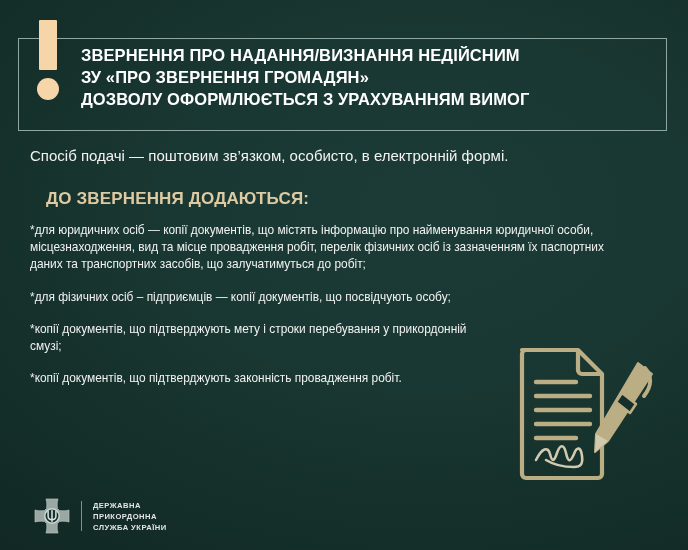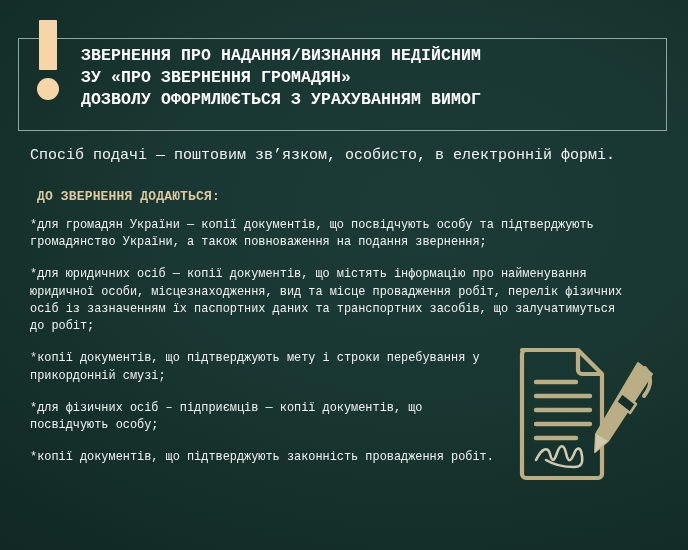--- a/index.html
+++ b/index.html
@@ -17,21 +17,20 @@
 
   #poster {
     position: relative;
     width: 688px;
     height: 550px;
     box-sizing: border-box;
     background:
       radial-gradient(ellipse 95% 80% at 62% 38%, #1c3b36 0%, #1a3833 38%, #15302b 68%, #112824 100%),
       linear-gradient(160deg, #1a3732 0%, #122a26 100%);
     overflow: hidden;
-    font-family: Liberation Mono, monospace;
   }
 
   
   .header-band {
     position: absolute;
     left: 18px;
     top: 38px;
     width: 649px;
     height: 93px;
     box-sizing: border-box;
@@ -92,24 +91,24 @@
 
   .lede {
     color: #f2f3f1;
     font-size: 15px;
     line-height: 1.45;
     margin: 0 0 22px 0;
   }
 
   .subhead {
     color: #ddcaa2;
-    font-size: 13px;
+    font-size: 17px;
     font-weight: bold;
     letter-spacing: 0.15px;
-    margin: 0 0 13px 7px;
+    margin: 0 0 13px 16px;
     text-transform: uppercase;
   }
 
   .bullet {
     color: #f2f3f1;
     font-size: 11.9px;
     line-height: 1.45;
     margin: 0 0 15px 0;
     max-width: 600px;
   }
@@ -172,24 +171,23 @@
     <span class="tline">ЗВЕРНЕННЯ ПРО НАДАННЯ/ВИЗНАННЯ НЕДІЙСНИМ</span>
     <span class="tline">ЗУ «ПРО ЗВЕРНЕННЯ ГРОМАДЯН»</span>
     <span class="tline">ДОЗВОЛУ ОФОРМЛЮЄТЬСЯ З УРАХУВАННЯМ ВИМОГ</span>
   </div>
 
   <div class="body-wrap">
     <p class="lede">Спосіб подачі — поштовим зв’язком, особисто, в електронній формі.</p>
 
     <p class="subhead">ДО ЗВЕРНЕННЯ ДОДАЮТЬСЯ:</p>
 
-    <p class="bullet">*для громадян України — копії документів, що посвідчують особу та підтверджують громадянство України, а також повноваження на подання звернення;</p>
     <p class="bullet">*для юридичних осіб — копії документів, що містять інформацію про найменування юридичної особи, місцезнаходження, вид та місце провадження робіт, перелік фізичних осіб із зазначенням їх паспортних даних та транспортних засобів, що залучатимуться до робіт;</p>
+    <p class="bullet narrow">*для фізичних осіб – підприємців — копії документів, що посвідчують особу;</p>
     <p class="bullet narrow">*копії документів, що підтверджують мету і строки перебування у прикордонній смузі;</p>
-    <p class="bullet narrow">*для фізичних осіб – підприємців — копії документів, що посвідчують особу;</p>
     <p class="bullet">*копії документів, що підтверджують законність провадження робіт.</p>
   </div>
 
   <div class="doc-illustration">
     <svg viewBox="0 0 170 150" width="170" height="150" xmlns="http://www.w3.org/2000/svg">
 
       <path d="M20 10 H76 L100 34 V134 a4 4 0 0 1 -4 4 H24 a4 4 0 0 1 -4 -4 V14 a4 4 0 0 1 4 -4 Z" fill="none" stroke="#c9b98c" stroke-width="4.2" stroke-linejoin="round"></path>
       <path d="M76 10 V30 a4 4 0 0 0 4 4 H100" fill="none" stroke="#c9b98c" stroke-width="4.2" stroke-linejoin="round"></path>
 
       <line x1="34" y1="42" x2="74" y2="42" stroke="#c9b98c" stroke-width="4.4" stroke-linecap="round"></line>
@@ -209,14 +207,36 @@
 
         <path d="M120 53 L134 64 L128 73 L114 62 Z" fill="#15302b" stroke="#c9b98c" stroke-width="2.6" stroke-linejoin="round"></path>
 
         <path d="M143 28 C150 36 150 46 142 56" fill="none" stroke="#c9b98c" stroke-width="4" stroke-linecap="round"></path>
 
         <path d="M93 112 L94 94 L106 101 Z" fill="#e2d7bb"></path>
       </g>
     </svg>
   </div>
 
+  <div class="footer-logo">
+    <div class="emblem">
+      <svg viewBox="0 0 40 40" width="40" height="40" xmlns="http://www.w3.org/2000/svg">
+
+        <path d="M14 3 C15 6.5 15 9 14.6 12.4 L12.4 14.6 C9 15 6.5 15 3 14 L3 26
+                 C6.5 25 9 25 12.4 25.4 L14.6 27.6 C15 31 15 33.5 14 37 L26 37
+                 C25 33.5 25 31 25.4 27.6 L27.6 25.4 C31 25 33.5 25 37 26 L37 14
+                 C33.5 15 31 15 27.6 14.6 L25.4 12.4 C25 9 25 6.5 26 3 Z" fill="#9aa8a4" stroke="#b6c2bf" stroke-width="0.7" stroke-linejoin="round"></path>
+
+        <circle cx="20" cy="20" r="7.2" fill="#16322d" stroke="#cfd8d5" stroke-width="1.5"></circle>
+
+        <path d="M20 14.6 L20 25.6 M16.1 15.3 L16.1 20.2 C16.1 22.4 17.8 23.6 20 23.6
+                 C22.2 23.6 23.9 22.4 23.9 20.2 L23.9 15.3" fill="none" stroke="#dfe6e3" stroke-width="1.5" stroke-linecap="round"></path>
+      </svg>
+    </div>
+    <div class="logo-divider"></div>
+    <div class="logo-text">
+      <span>ДЕРЖАВНА</span>
+      <span>ПРИКОРДОННА</span>
+      <span>СЛУЖБА УКРАЇНИ</span>
+    </div>
+  </div>
 
 </div>
 
 </body></html>

